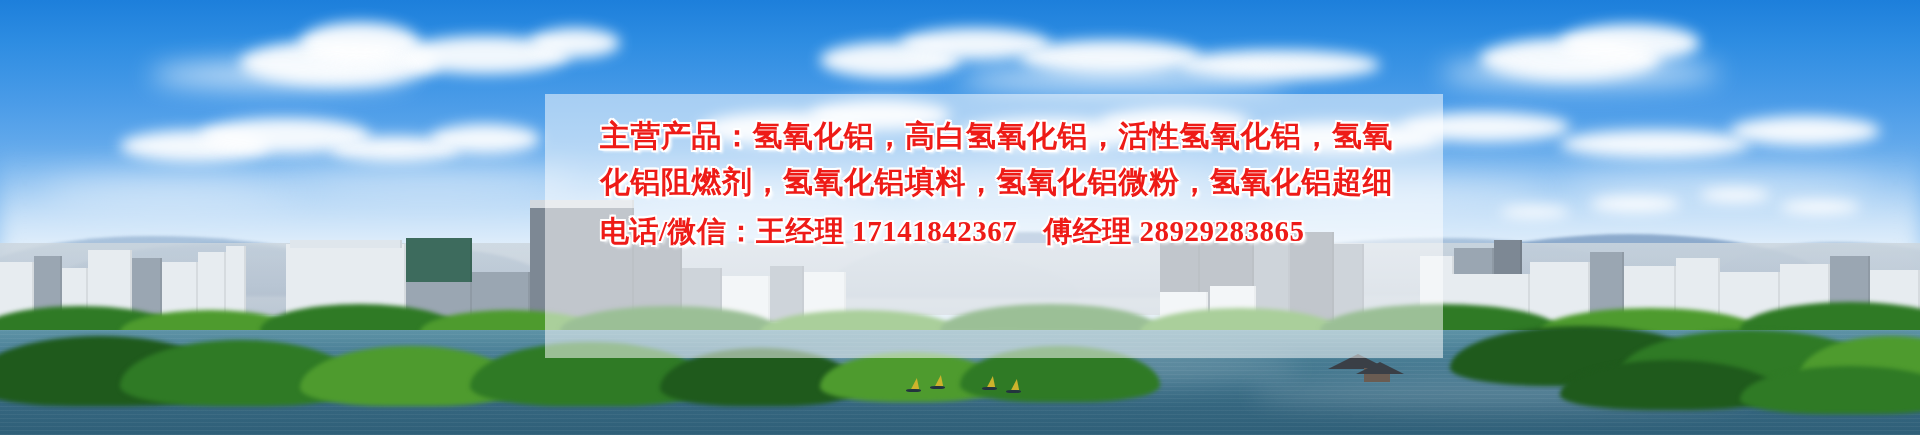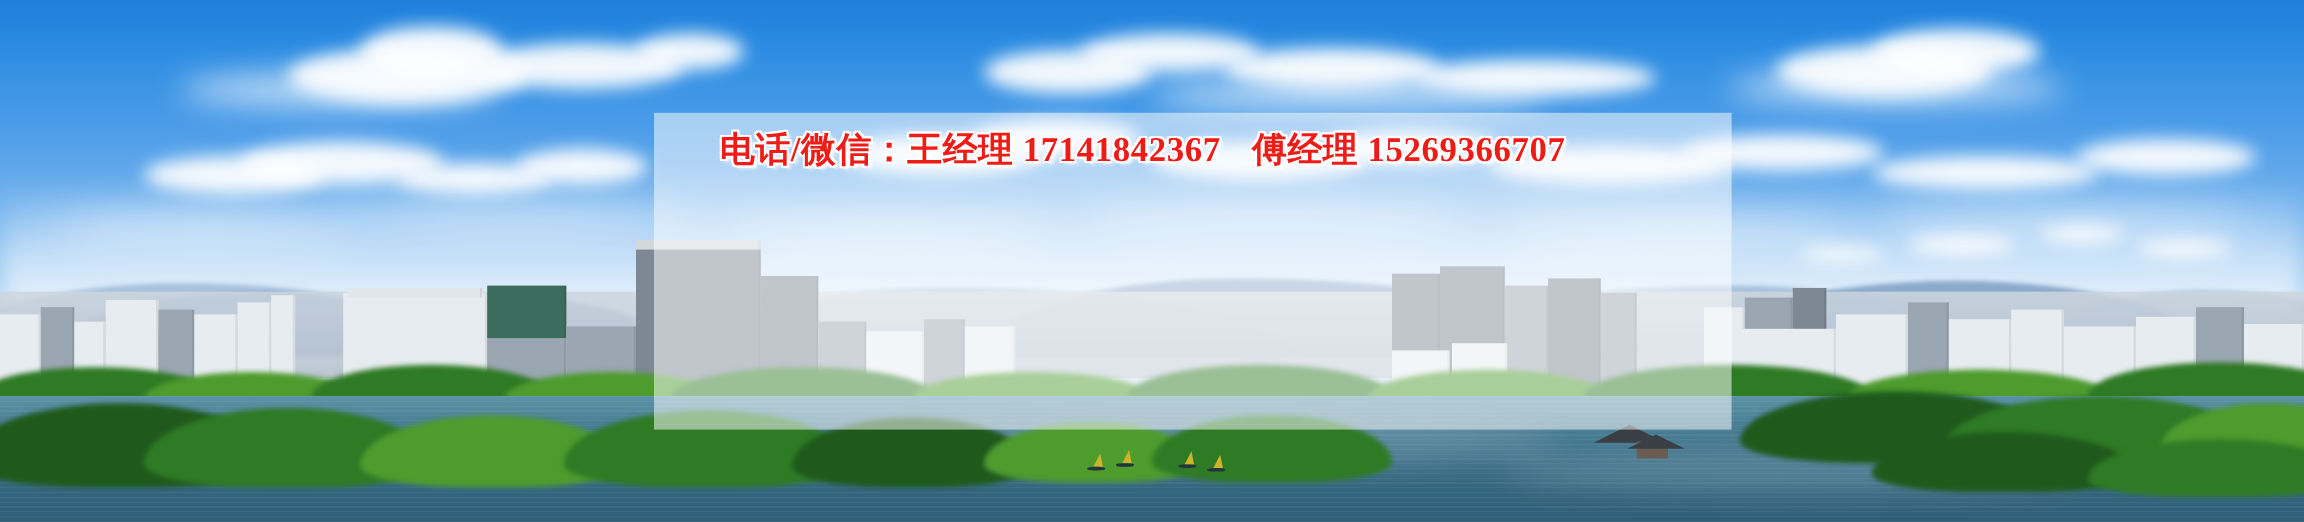--- a/index.html
+++ b/index.html
@@ -357,16 +357,18 @@
     <div class="boat-hull" style="left:930px;top:386px;"></div>
     <div class="boat-sail" style="left:988px;top:376px;"></div>
     <div class="boat-hull" style="left:982px;top:387px;"></div>
     <div class="boat-sail" style="left:1012px;top:379px;"></div>
     <div class="boat-hull" style="left:1006px;top:390px;"></div>
   </div>
 
   <div class="panel"></div>
 
   <div class="textblock">
-    <div class="line l4"><span>电话/微信：</span><span>王经理</span>&nbsp;<span>17141842367</span><span class="tel-sep"></span><span>傅经理</span>&nbsp;<span>15269366707</span></div>
+    <div class="line l1">主营产品：氢氧化铝，高白氢氧化铝，活性氢氧化铝，氢氧</div>
+    <div class="line l2">化铝阻燃剂，氢氧化铝填料，氢氧化铝微粉，氢氧化铝超细</div>
+    <div class="line l4"><span>电话/微信：</span><span>王经理</span>&nbsp;<span>17141842367</span><span class="tel-sep"></span><span>傅经理</span>&nbsp;<span>28929283865</span></div>
   </div>
 
 </div>
 
 </body></html>

